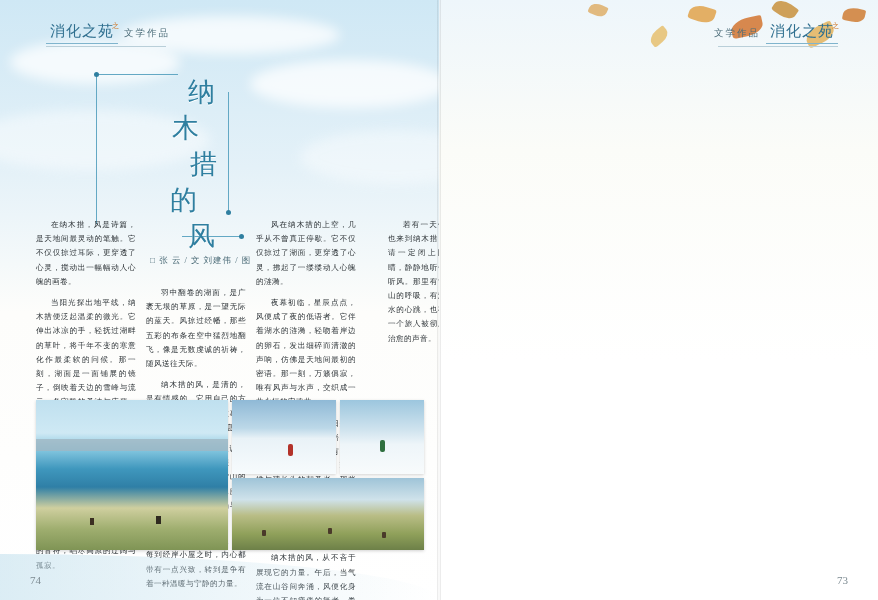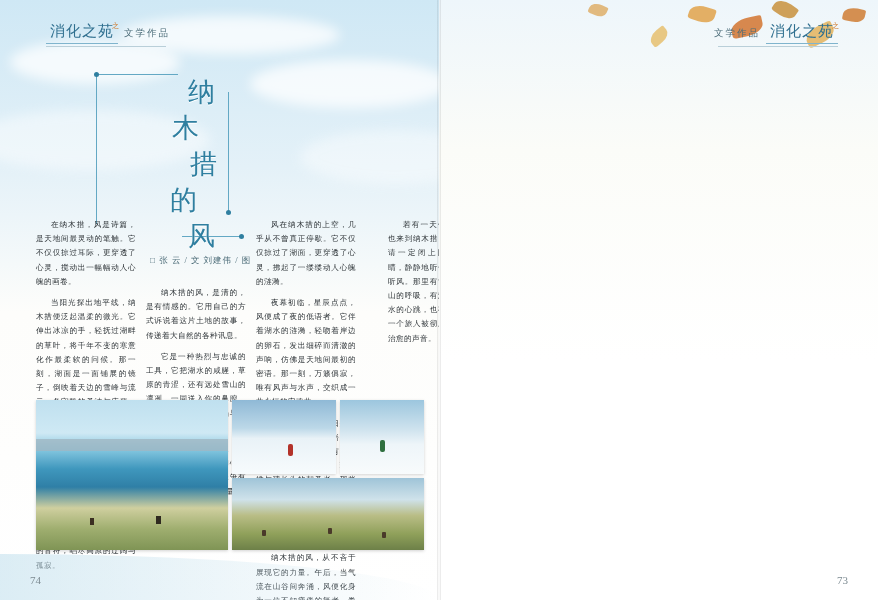--- a/index.html
+++ b/index.html
@@ -201,20 +201,21 @@
       <span class="ch tv5">风</span>
     </div>
     <div class="byline-left">□ 张 云 / 文   刘建伟 / 图</div>
 
     <div class="lcol lcol-a">
       <p>在纳木措，风是诗篇，是天地间最灵动的笔触。它不仅仅掠过耳际，更穿透了心灵，搅动出一幅幅动人心魄的画卷。</p>
       <p>当阳光探出地平线，纳木措便泛起温柔的微光。它伸出冰凉的手，轻抚过湖畔的草叶，将千年不变的寒意化作最柔软的问候。那一刻，湖面是一面铺展的镜子，倒映着天边的雪峰与流云，各守静的圣洁与庄严。而风，就是那唤醒这一切的魔法师。</p>
       <p>而当天边的斜晖染上了一丝丝绚烂的橙红与紫罗兰色，纳木措便被披上了一层神秘的金纱。此时的风，变得深沉而有力，它不再是温柔的抚摸，而是化身为一位豪迈的歌者，用苍凉而高亢的音符，唱尽高原的辽阔与孤寂。</p>
     </div>
     <div class="lcol lcol-b">
+      <p>羽中翻卷的湖面，是广袤无垠的草原，是一望无际的蓝天。风掠过经幡，那些五彩的布条在空中猛烈地翻飞，像是无数虔诚的祈祷，随风送往天际。</p>
       <p>纳木措的风，是清的，是有情感的。它用自己的方式诉说着这片土地的故事，传递着大自然的各种讯息。</p>
       <p>它是一种热烈与忠诚的工具，它把湖水的咸腥，草原的青涩，还有远处雪山的凛冽，一同送入你的鼻腔，让你在无形中完成一场与自然的深情对话。</p>
       <p>作为湖与天的信使，每每到经岸小屋之时，内心都带有一点兴致，转到是争有着一种温暖与宁静的力量。</p>
     </div>
     <div class="lcol lcol-c">
       <p>风在纳木措的上空，几乎从不曾真正停歇。它不仅仅掠过了湖面，更穿透了心灵，拂起了一缕缕动人心魄的涟漪。</p>
       <p>夜幕初临，星辰点点，风便成了夜的低语者。它伴着湖水的涟漪，轻吻着岸边的卵石，发出细碎而清澈的声响，仿佛是天地间最初的密语。那一刻，万籁俱寂，唯有风声与水声，交织成一曲永恒的安魂曲。</p>
       <p>清晨，当第一缕阳光再次洒落，风又换上了崭新的姿态。它带着高原特有的澄澈与清冷，掠过经幡、玛尼堆与磕长头的朝圣者。那些飘扬的彩色旗帜，在风中发出哗啦啦的声响，如同无数虔诚的祈祷，一遍又一遍地向着天空诉说。</p>
       <p>纳木措的风，从不吝于展现它的力量。午后，当气流在山谷间奔涌，风便化身为一位不知疲倦的舞者，卷起细碎的沙尘，在湖面上空盘旋、升腾。那是一种近乎野性的美，让人在震撼之余，更深切地感受到自然那不可抗拒的威严。</p>
 

